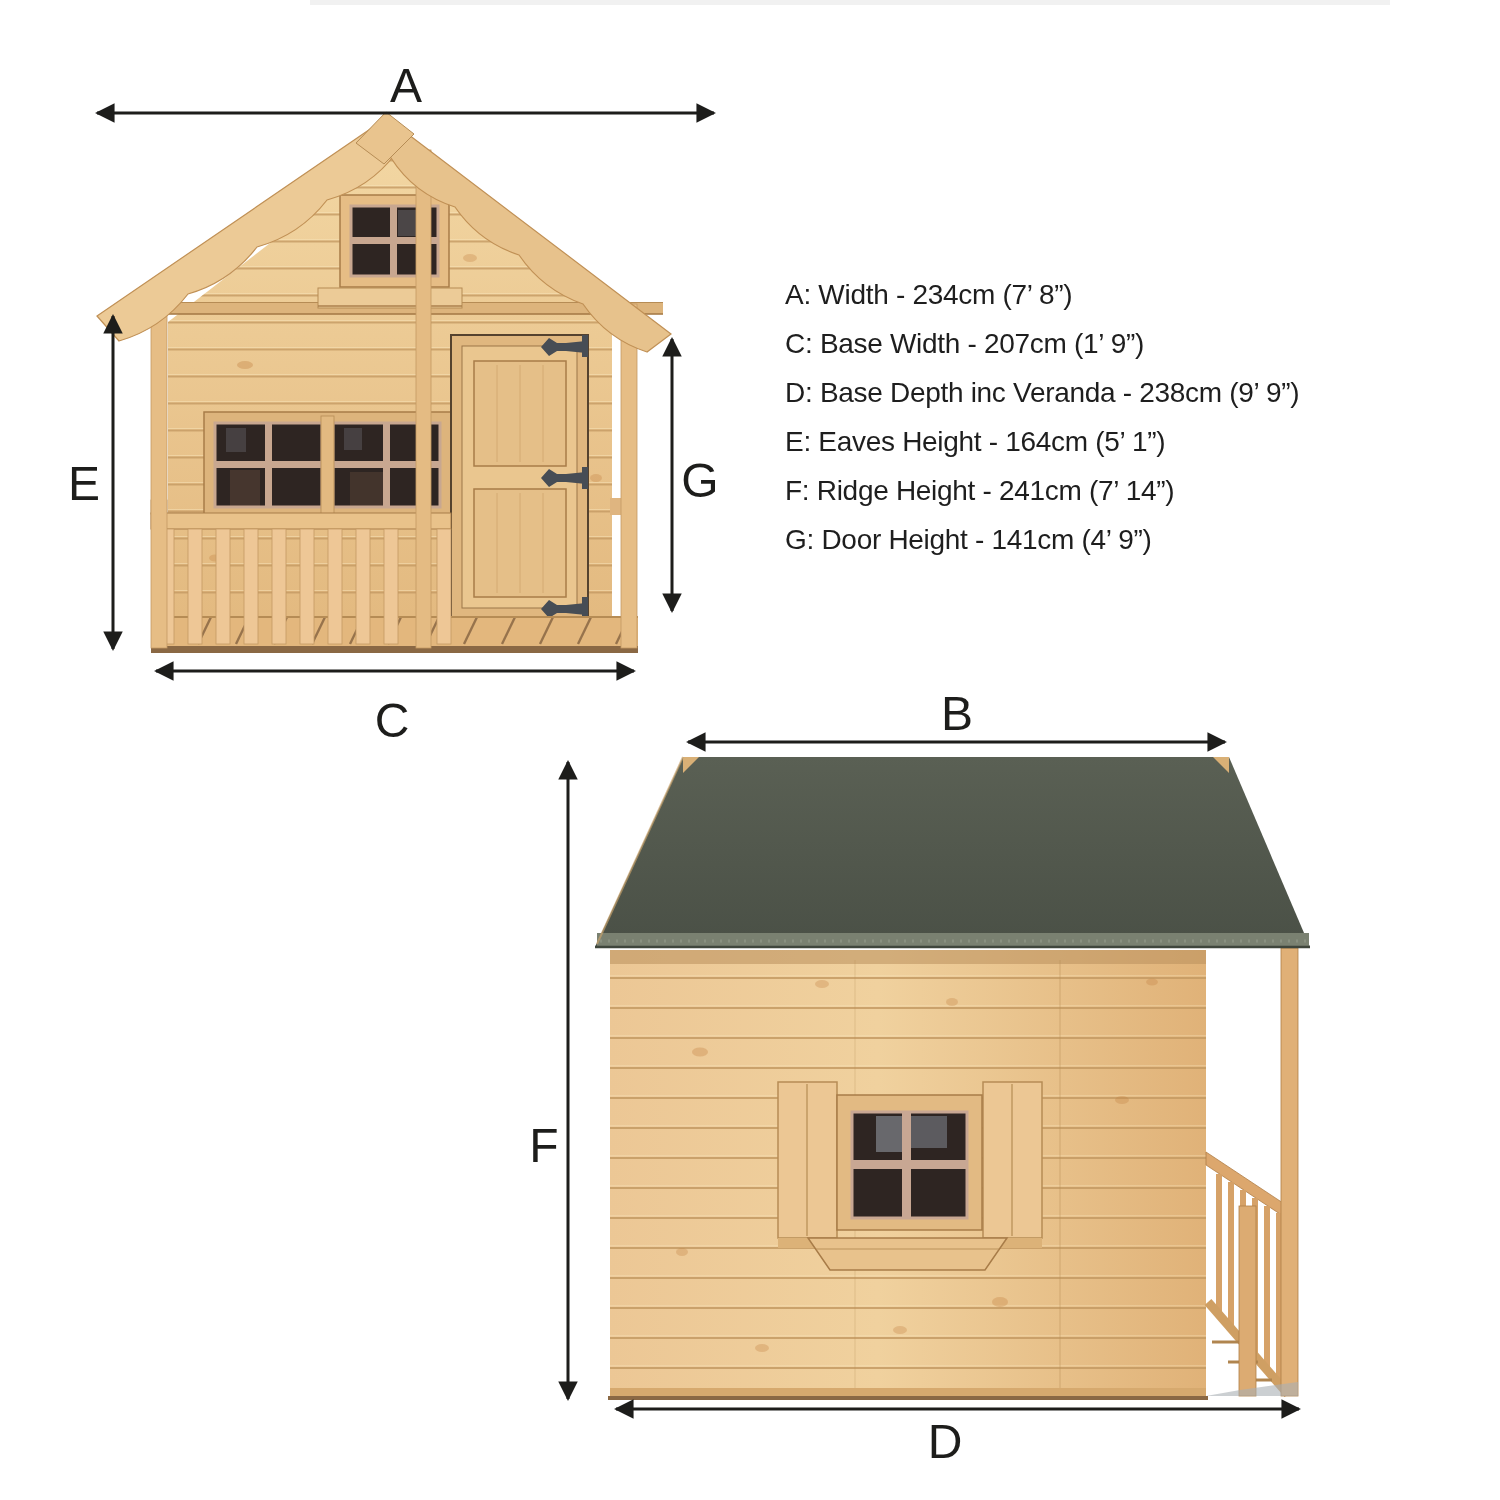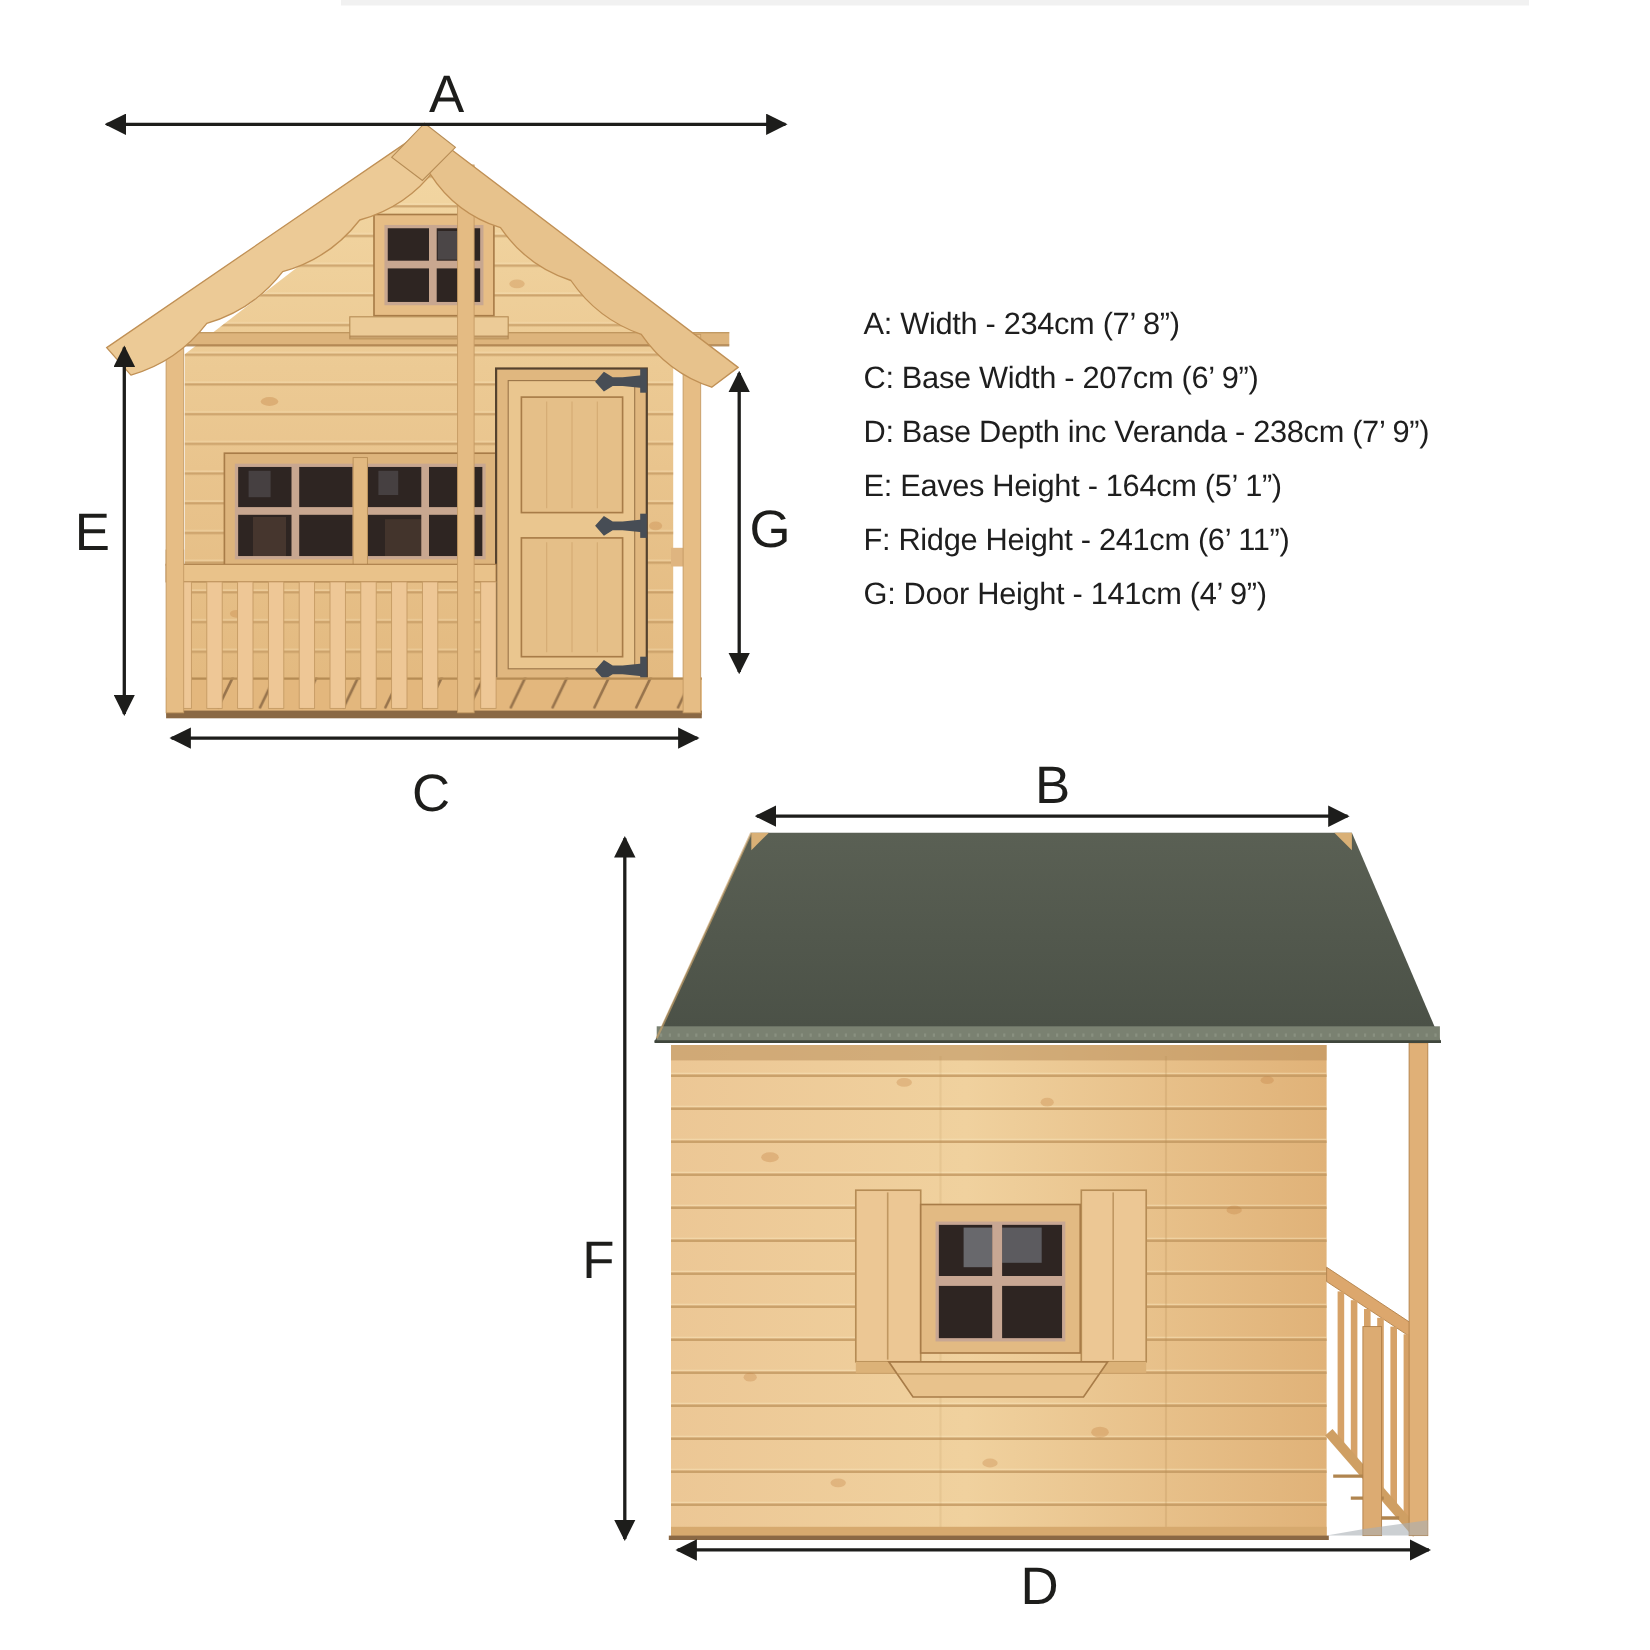--- a/index.html
+++ b/index.html
@@ -253,19 +253,19 @@
       </g>
       <g>
         <line x1="616" y1="1409" x2="1299" y2="1409" stroke="#1d1d1b" stroke-width="3" marker-start="url(#ah)" marker-end="url(#ah)"></line>
         <text class="dim-letter" x="945" y="1458" text-anchor="middle" font-size="52">D</text>
       </g>
     </g>
   </svg>
 
   <div class="specs">
     <div>A: Width - 234cm (7’ 8”)</div>
-    <div>C: Base Width - 207cm (6’ 9”)</div>
-    <div>D: Base Depth inc Veranda - 238cm (7’ 9”)</div>
+    <div>C: Base Width - 207cm (1’ 9”)</div>
+    <div>D: Base Depth inc Veranda - 238cm (9’ 9”)</div>
     <div>E: Eaves Height - 164cm (5’ 1”)</div>
-    <div>F: Ridge Height - 241cm (6’ 11”)</div>
+    <div>F: Ridge Height - 241cm (7’ 14”)</div>
     <div>G: Door Height - 141cm (4’ 9”)</div>
   </div>
 </div>
 
 </body></html>

